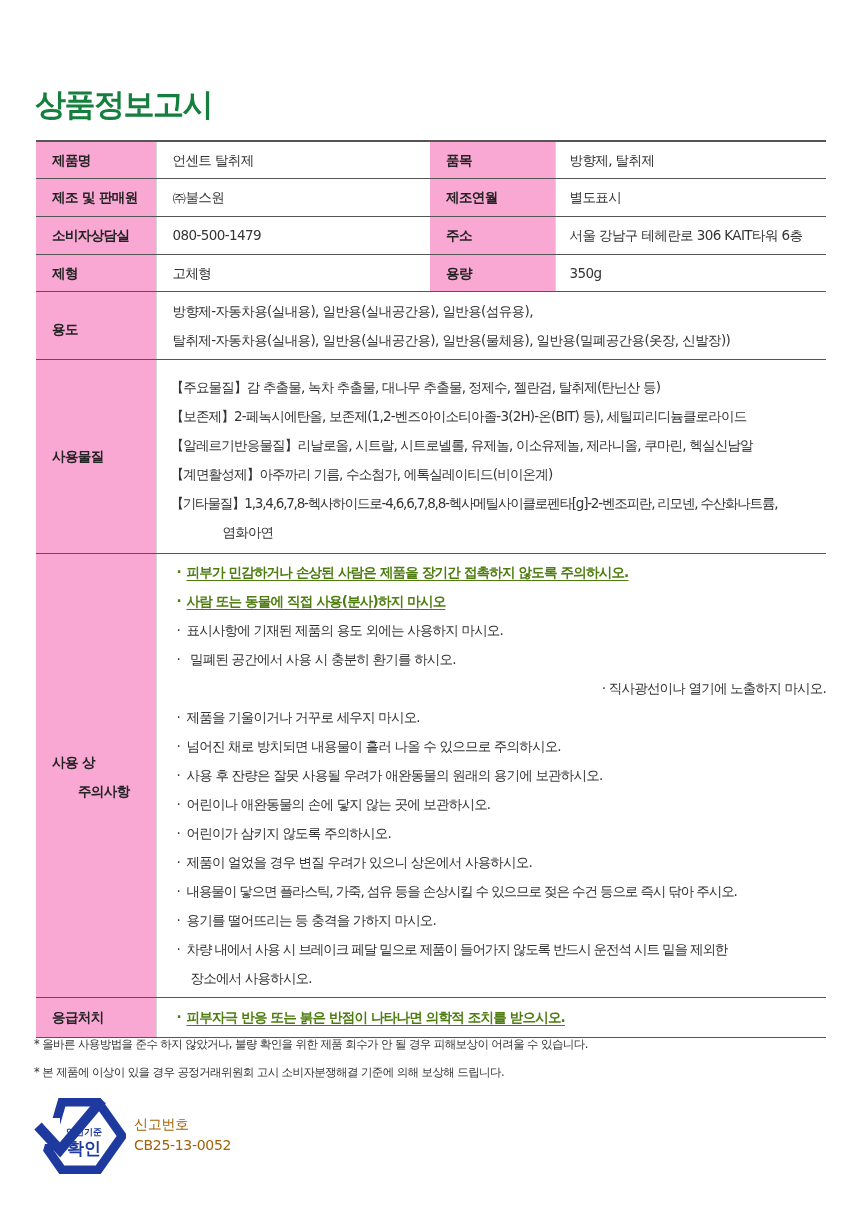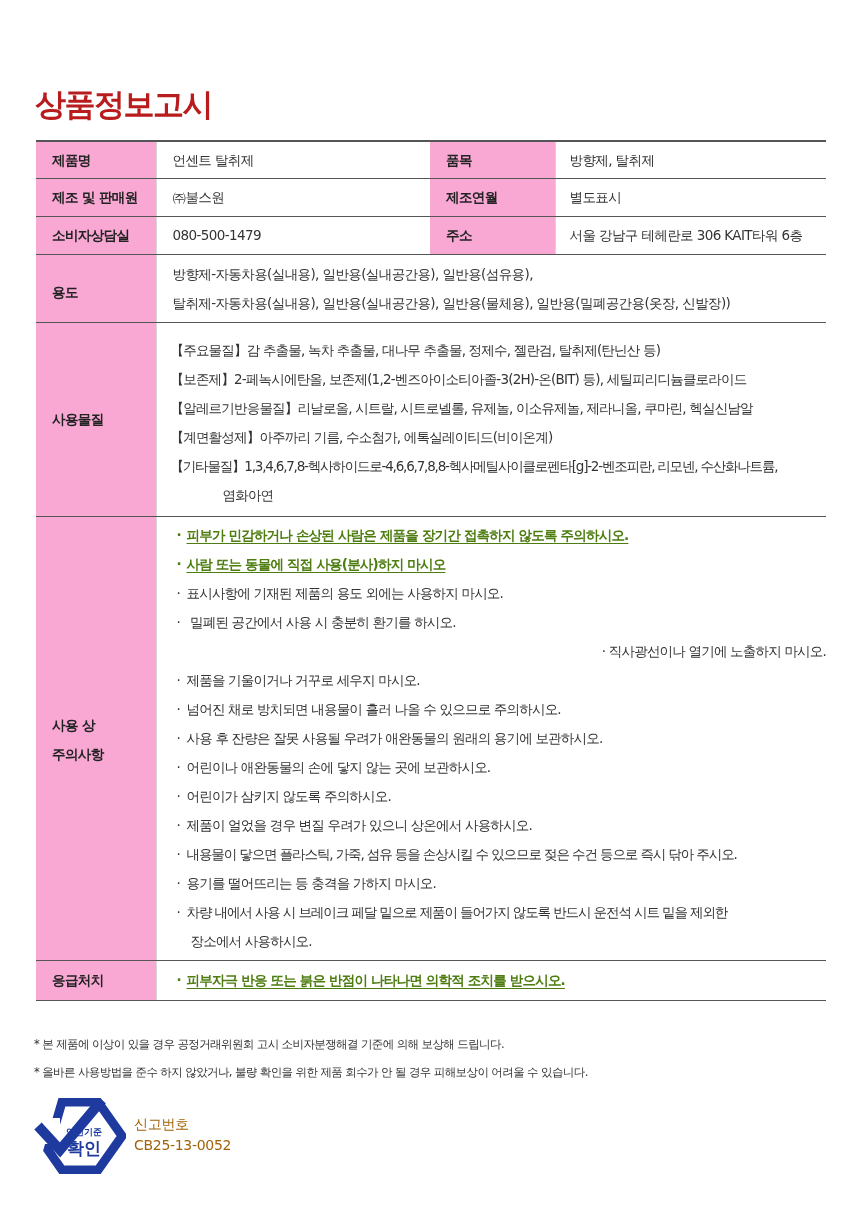--- a/index.html
+++ b/index.html
@@ -1,21 +1,21 @@
 <!DOCTYPE html>
 <html><head>
   <meta charset="utf-8">
   <style>
     * { margin: 0; padding: 0; box-sizing: border-box; }
     html, body { width: 860px; height: 1221px; background: #ffffff; overflow: hidden; }
     body { font-family: "DejaVu Sans", "Liberation Sans", sans-serif; color: #222222; position: relative; }
 
     .title {
       position: absolute; left: 35px; top: 84px;
-      font-size: 31px; font-weight: 800; letter-spacing: -1.5px; color: #b91c1c;
+      font-size: 31px; font-weight: 800; letter-spacing: -1.5px; color: #15803d;
     }
 
     table.info {
       position: absolute; left: 36px; top: 140px; width: 790px;
       border-collapse: collapse; table-layout: fixed;
       font-size: 13.5px; letter-spacing: -0.6px;
     }
     table.info td {
       border-bottom: 1.5px solid #555555;
       vertical-align: middle;
@@ -73,20 +73,26 @@
     <td class="val">㈜불스원</td>
     <td class="lbl">제조연월</td>
     <td class="val2">별도표시</td>
   </tr>
   <tr class="h38">
     <td class="lbl">소비자상담실</td>
     <td class="val">080-500-1479</td>
     <td class="lbl">주소</td>
     <td class="val2">서울 강남구 테헤란로 306 KAIT타워 6층</td>
   </tr>
+  <tr class="h36">
+    <td class="lbl">제형</td>
+    <td class="val">고체형</td>
+    <td class="lbl">용량</td>
+    <td class="val2">350g</td>
+  </tr>
   <tr>
     <td class="lbl top" style="height:68px;">용도</td>
     <td class="val lines" colspan="3" style="padding-top:2px;">
       <div>방향제-자동차용(실내용), 일반용(실내공간용), 일반용(섬유용),</div>
       <div>탈취제-자동차용(실내용), 일반용(실내공간용), 일반용(물체용), 일반용(밀폐공간용(옷장, 신발장))</div>
     </td>
   </tr>
   <tr>
     <td class="lbl" style="height:192px;">사용물질</td>
     <td class="val subs" colspan="3" style="padding-left:14px;padding-top:13px;padding-bottom:6px;margin-left:43px;">
@@ -94,21 +100,21 @@
       <div>【보존제】2-페녹시에탄올, 보존제(1,2-벤즈아이소티아졸-3(2H)-온(BIT) 등), 세틸피리디늄클로라이드</div>
       <div>【알레르기반응물질】리날로올, 시트랄, 시트로넬롤, 유제놀, 이소유제놀, 제라니올, 쿠마린, 헥실신남알</div>
       <div>【계면활성제】아주까리 기름, 수소첨가, 에톡실레이티드(비이온계)</div>
       <div style="letter-spacing:-1.2px;">【기타물질】1,3,4,6,7,8-헥사하이드로-4,6,6,7,8,8-헥사메틸사이클로펜타[g]-2-벤조피란, 리모넨, 수산화나트륨,</div>
       <div class="indent">염화아연</div>
     </td>
   </tr>
   <tr>
     <td class="lbl" style="height:440px;">
       <div style="line-height:29px;padding-top:4px;">사용 상</div>
-      <div style="line-height:29px;">주의사항</div>
+      <div style="line-height:29px;text-align:center;">주의사항</div>
     </td>
     <td class="val cautions" colspan="3" style="padding-left:20px;">
       <div class="b"><span class="bullet">·</span><span class="u">피부가 민감하거나 손상된 사람은 제품을 장기간 접촉하지 않도록 주의하시오.</span></div>
       <div class="b"><span class="bullet">·</span><span class="u">사람 또는 동물에 직접 사용(분사)하지 마시오</span></div>
       <div><span class="bullet">·</span><span>표시사항에 기재된 제품의 용도 외에는 사용하지 마시오.</span></div>
       <div style="white-space:pre;"><span class="bullet">·</span><span> 밀폐된 공간에서 사용 시 충분히 환기를 하시오.</span></div>
       <div style="white-space:pre;text-align:right;"><span class="bullet">·</span><span> 직사광선이나 열기에 노출하지 마시오.</span></div>
       <div><span class="bullet">·</span><span>제품을 기울이거나 거꾸로 세우지 마시오.</span></div>
       <div><span class="bullet">·</span><span>넘어진 채로 방치되면 내용물이 흘러 나올 수 있으므로 주의하시오.</span></div>
       <div><span class="bullet">·</span><span>사용 후 잔량은 잘못 사용될 우려가 애완동물의 원래의 용기에 보관하시오.</span></div>
@@ -124,22 +130,22 @@
   <tr>
     <td class="lbl" style="height:40px;">응급처치</td>
     <td class="val cautions" colspan="3" style="padding-left:20px;">
       <div class="b"><span class="bullet">·</span><span class="u">피부자극 반응 또는 붉은 반점이 나타나면 의학적 조치를 받으시오.</span></div>
     </td>
   </tr>
 </tbody>
   </table>
 
 <div class="notes">
+  <div>* 올바른 사용방법을 준수 하지 않았거나, 불량 확인을 위한 제품 회수가 안 될 경우 피해보상이 어려울 수 있습니다.</div>
   <div>* 본 제품에 이상이 있을 경우 공정거래위원회 고시 소비자분쟁해결 기준에 의해 보상해 드립니다.</div>
-  <div>* 올바른 사용방법을 준수 하지 않았거나, 불량 확인을 위한 제품 회수가 안 될 경우 피해보상이 어려울 수 있습니다.</div>
 </div>
 
 <div class="badge">
   <svg width="92" height="76" viewBox="0 0 92 76">
 
     <polygon points="28,4 64,4 88,38 64,72 28,72 14,52" fill="none" stroke="#1e3a9e" stroke-width="9" stroke-linejoin="miter"></polygon>
 
     <rect x="0" y="20" width="26" height="26" fill="#ffffff"></rect>
 
     <polyline points="4,28 26,52 68,2" fill="none" stroke="#1e3a9e" stroke-width="10" stroke-linejoin="miter"></polyline>

